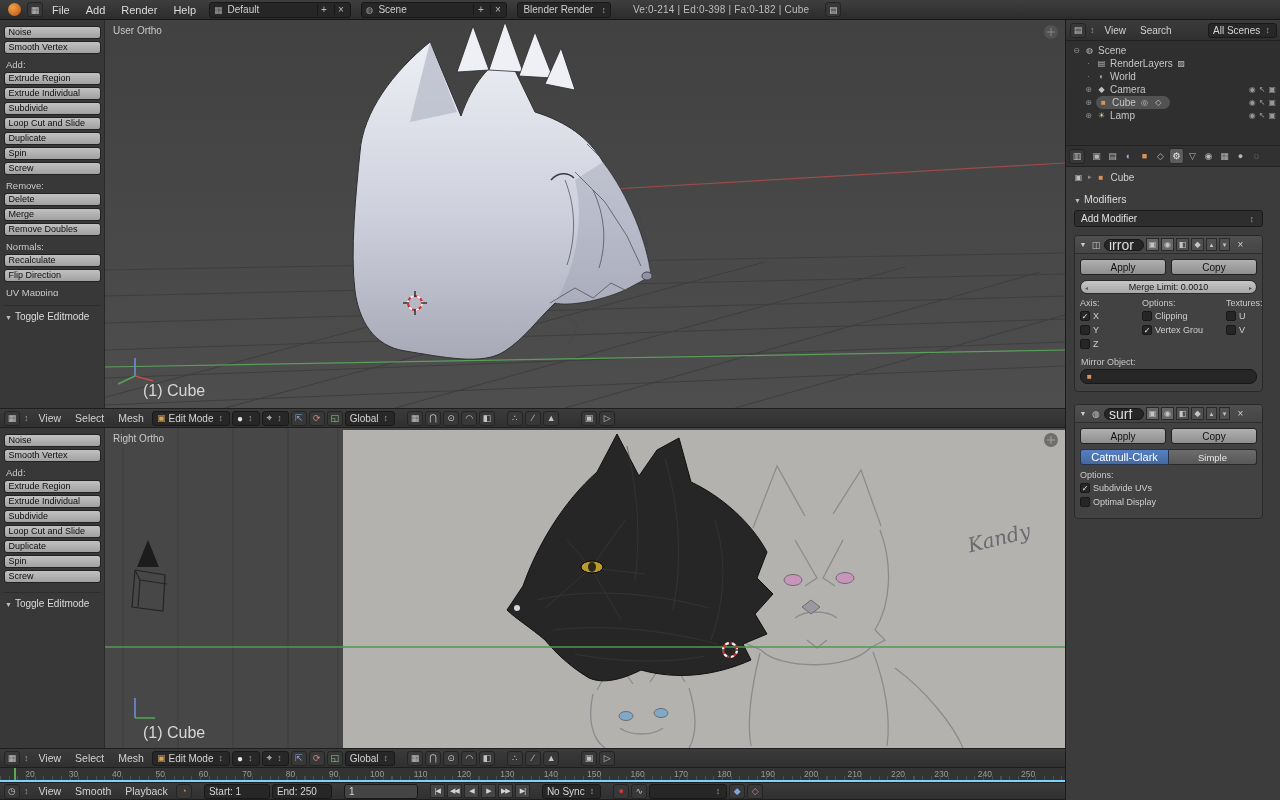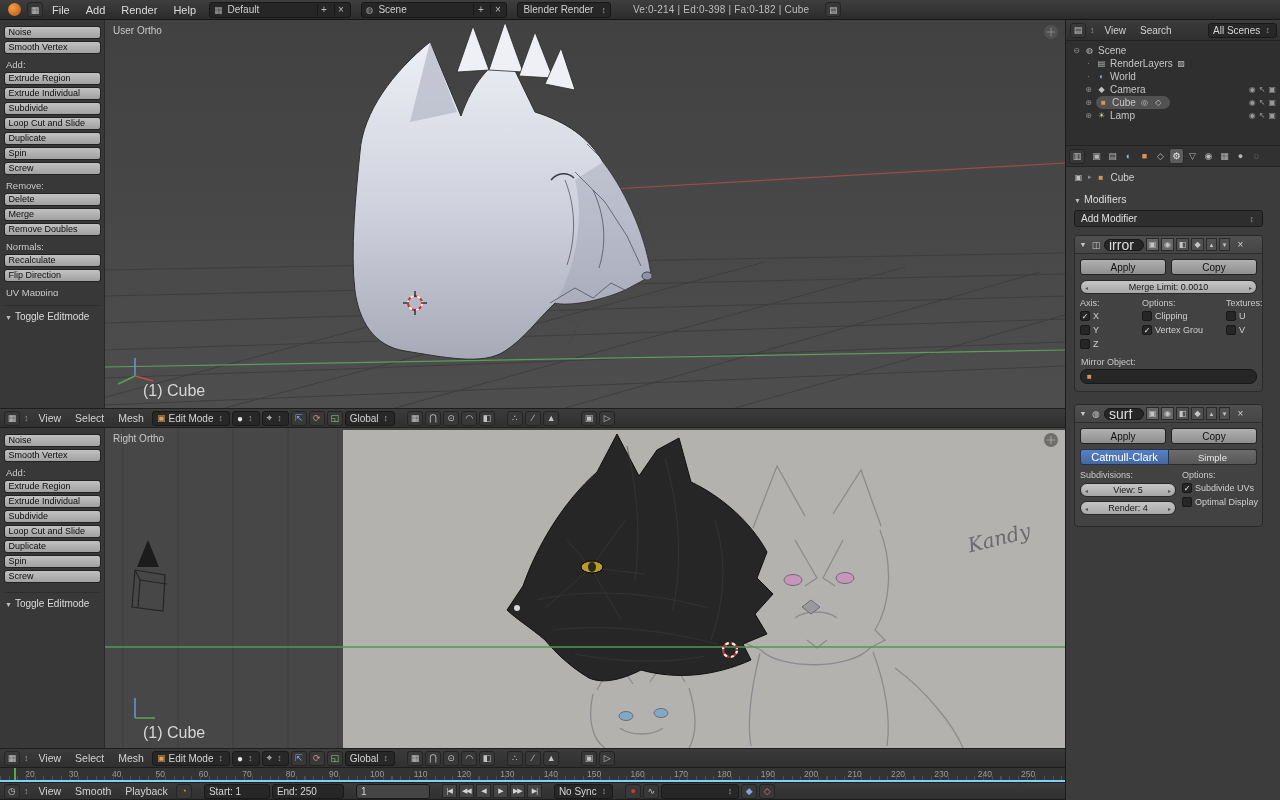--- a/index.html
+++ b/index.html
@@ -395,21 +395,21 @@
   <b class="ib">◷</b>
     <b class="uds">↕</b>
   <span class="hmenu">View</span>
   <span class="hmenu">Smooth</span>
   <span class="hmenu">Playback</span>
   <b class="ib" style="color:#cc8844">◔</b>
   <span class="gap"></span>
   <span class="dd" style="width:66px">
       <span>Start: 1</span>
     </span>
-  <span class="dd" style="width:72px">
+  <span class="dd" style="width:60px">
       <span>End: 250</span>
     </span>
   <span class="gap"></span>
   <span class="dd" style="width:74px;background:#454545">
       <span>1</span>
     </span>
   <span class="gap"></span>
   <b class="pb">|◀</b>
   <b class="pb">◀◀</b>
   <b class="pb">◀</b>
@@ -612,33 +612,20 @@
         <div class="btnrow">
           <span class="lbtn">Apply</span>
           <span class="lbtn">Copy</span>
         </div>
         <div class="seg">
           <span class="s1">Catmull-Clark</span>
           <span class="s2">Simple</span>
         </div>
         <div class="cols2">
           <div>
-            <div class="collbl">Subdivisions:</div>
-            <div class="pill">
-              <b class="arl">◂</b>
-              <span>View: 5</span>
-              <b class="arr">▸</b>
-            </div>
-            <div class="pill">
-              <b class="arl">◂</b>
-              <span>Render: 4</span>
-              <b class="arr">▸</b>
-            </div>
-          </div>
-          <div>
             <div class="collbl">Options:</div>
             <div class="cbrow">
                 <b class="cb">✓</b>
                 <span class="cblbl">Subdivide UVs</span>
               </div>
             <div class="cbrow">
                 <b class="cb"></b>
                 <span class="cblbl">Optimal Display</span>
               </div>
           </div>

